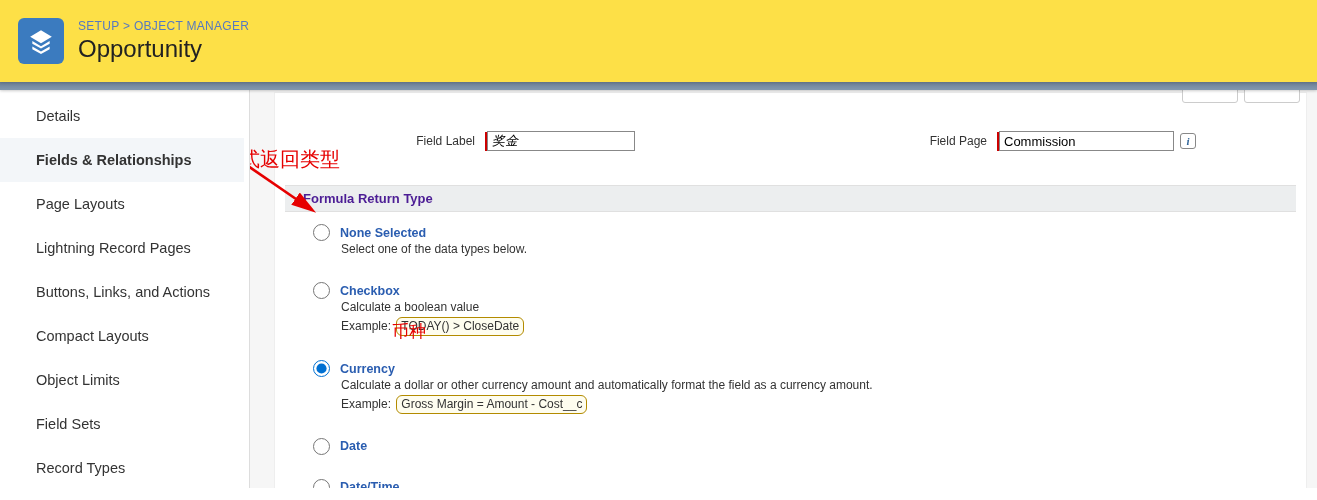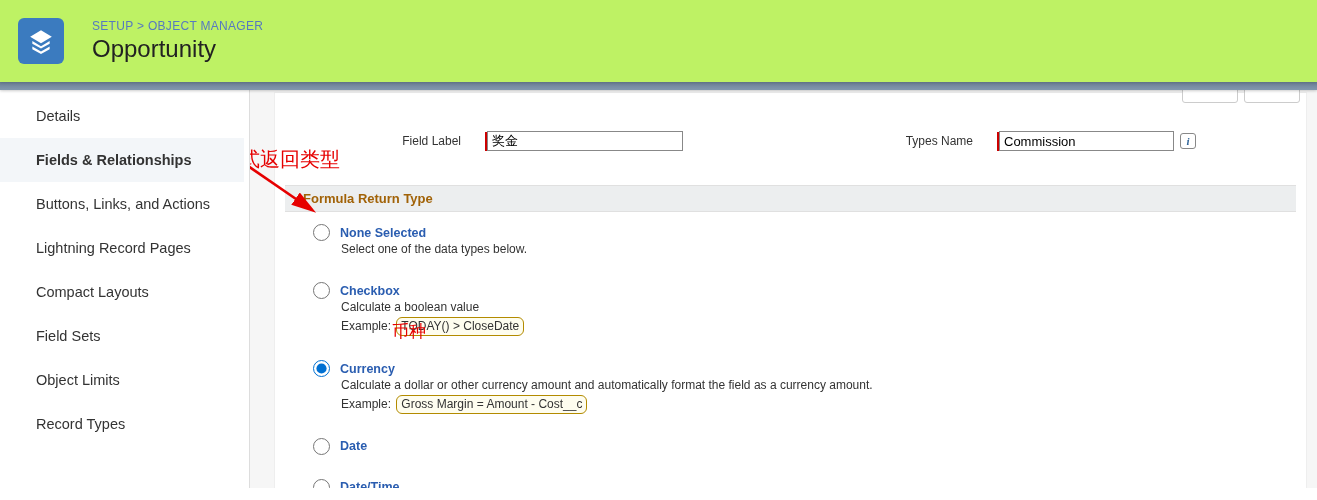--- a/index.html
+++ b/index.html
@@ -1,18 +1,18 @@
 <!DOCTYPE html>
 <html><head>
 <meta charset="utf-8">
 <style>
   * { box-sizing: border-box; margin: 0; padding: 0; }
   body { font-family: -apple-system, BlinkMacSystemFont, "Segoe UI", Arial, sans-serif; font-size: 13px; background: #fff; color: #333; overflow: hidden; }
   
-  .top-header { display: flex; align-items: center; padding: 18px 18px 18px 18px; background: #bef264; box-shadow: 0 1px 3px rgba(0,0,0,0.15); position: relative; z-index: 2; gap: 14px; }
+  .top-header { display: flex; align-items: center; padding: 18px 18px 18px 18px; background: #fde047; box-shadow: 0 1px 3px rgba(0,0,0,0.15); position: relative; z-index: 2; }
   .header-icon { width: 46px; height: 46px; background: #3b7bbf; border-radius: 6px; display: flex; align-items: center; justify-content: center; margin-right: 14px; }
   .header-icon svg { width: 26px; height: 26px; fill: #fff; }
   .header-text { line-height: 1.25; }
   .breadcrumb { font-size: 12px; color: #5679c0; letter-spacing: 0.3px; }
   .breadcrumb a { color: #5679c0; text-decoration: none; }
   .page-title { font-size: 24px; font-weight: 400; color: #222; }
 
   .banner { height: 8px; background: linear-gradient(#6b7f96, #8298ae); box-shadow: 0 1px 3px rgba(0,0,0,.2); position: relative; z-index: 1;}
   
   .layout { display: flex; width: 100%; height: calc(500px - 102px); }
@@ -29,28 +29,28 @@
   .main::-webkit-scrollbar { width: 12px; }
   .main::-webkit-scrollbar-track { background: #f0f0f0; }
   .main::-webkit-scrollbar-thumb { background: #c4c4c4; border-radius: 2px; }
   
   .main-inner { margin: 2px 10px 10px 24px; background: #fff; border: 1px solid #eee; padding: 4px 10px 20px 10px; position: relative;}
   
   .top-buttons { position: absolute; top: -6px; right: 6px; display: flex; gap: 6px; }
   .placeholder-btn { width: 56px; height: 16px; background: #fff; border: 1px solid #ccc; border-radius: 3px; }
   
   .field-row { display: flex; align-items: center; margin: 34px 0 34px 0; font-size: 12px; }
-  .field-row .lbl { text-align: right; padding-right: 24px; width: 200px; color: #333; font-weight: 400;}
+  .field-row .lbl { text-align: right; padding-right: 10px; width: 200px; color: #333; font-weight: 400;}
   .field-row input[type=text] { height: 20px; font-size: 13px; padding: 1px 4px; border: 1px solid #888;}
   .req-bar { display: inline-block; width: 3px; height: 19px; background: #cc0000; vertical-align: top; margin-right: -1px;}
-  #fieldLabel { width: 196px; }
+  #fieldLabel { width: 148px; font-style: italic; }
   #fieldName { width: 175px; }
   .info-icon { width: 16px; height: 16px; display: inline-flex; border: 1px solid #888; border-radius: 3px; margin-left: 6px; align-items:center; justify-content:center; color:#336699; font-family: Georgia, serif; font-style: italic; font-weight: bold; font-size: 11px; cursor:pointer;}
   
-  .section-header { background: #eceeef; border-top: 1px solid #e0e0e0; border-bottom: 1px solid #e0e0e0; padding: 5px 18px; font-weight: 700; font-size: 13px; color: #a16207; }
+  .section-header { background: #eceeef; border-top: 1px solid #e0e0e0; border-bottom: 1px solid #e0e0e0; padding: 5px 18px; font-weight: 700; font-size: 13px; color: #4c1d95; }
   
   .option-row { display: flex; padding: 12px 0 12px 28px; font-size: 12px; align-items: flex-start; flex-direction: column; }
   .option-col1 { width: 280px; flex: none; display: flex; align-items: center; }
   .option-col1 input[type=radio] { width: 17px; height: 17px; margin-right: 10px; cursor:pointer; accent-color: #0070d2;}
   .option-col1 label { color: #2a5db0; font-weight: 700; font-size: 12.5px; cursor: pointer; }
   .option-col2 { flex: 1; color: #333; line-height: 1.45; margin-left: 28px; }
   .example-box { display: inline-block; border: 1px solid #b38b00; background: #fefdef; color: #333; padding: 0px 4px; margin-left: 2px; font-size: 12px; border-radius: 6px;}
   
   .anno { position: absolute; color: #e60000; font-size: 20px; font-family: "Microsoft YaHei","SimSun",sans-serif; pointer-events: none; z-index: 30;}
   .anno.small { font-size: 17px; }
@@ -75,42 +75,43 @@
   </div>
 </div>
 
 <div class="banner"></div>
 
 <div class="layout">
   <div class="sidebar-wrap">
     <div class="sidebar">
       <div class="side-item">Details</div>
       <div class="side-item active">Fields &amp; Relationships</div>
+      <div class="side-item">Page Layouts</div>
+      <div class="side-item">Lightning Record Pages</div>
       <div class="side-item">Buttons, Links, and Actions</div>
-      <div class="side-item">Lightning Record Pages</div>
       <div class="side-item">Compact Layouts</div>
+      <div class="side-item">Object Limits</div>
       <div class="side-item">Field Sets</div>
-      <div class="side-item">Object Limits</div>
       <div class="side-item">Record Types</div>
     </div>
   </div>
 
   <div class="main">
     <div class="main-inner">
       <div class="top-buttons">
         <div class="placeholder-btn"></div>
         <div class="placeholder-btn"></div>
       </div>
 
       <div class="field-row">
         <div class="lbl">Field Label</div>
         <span class="req-bar"></span>
         <input id="fieldLabel" type="text" value="奖金" style="">
         <div style="flex:1"></div>
-        <div class="lbl" style="width:120px">Types Name</div>
+        <div class="lbl" style="width:120px">Field Page</div>
         <span class="req-bar"></span>
         <input id="fieldName" type="text" value="Commission" style="">
         <span class="info-icon">i</span>
         <div style="width:100px"></div>
       </div>
 
       <div class="section-header">Formula Return Type</div>
 
       <div id="options-container">
           <div class="option-row">

